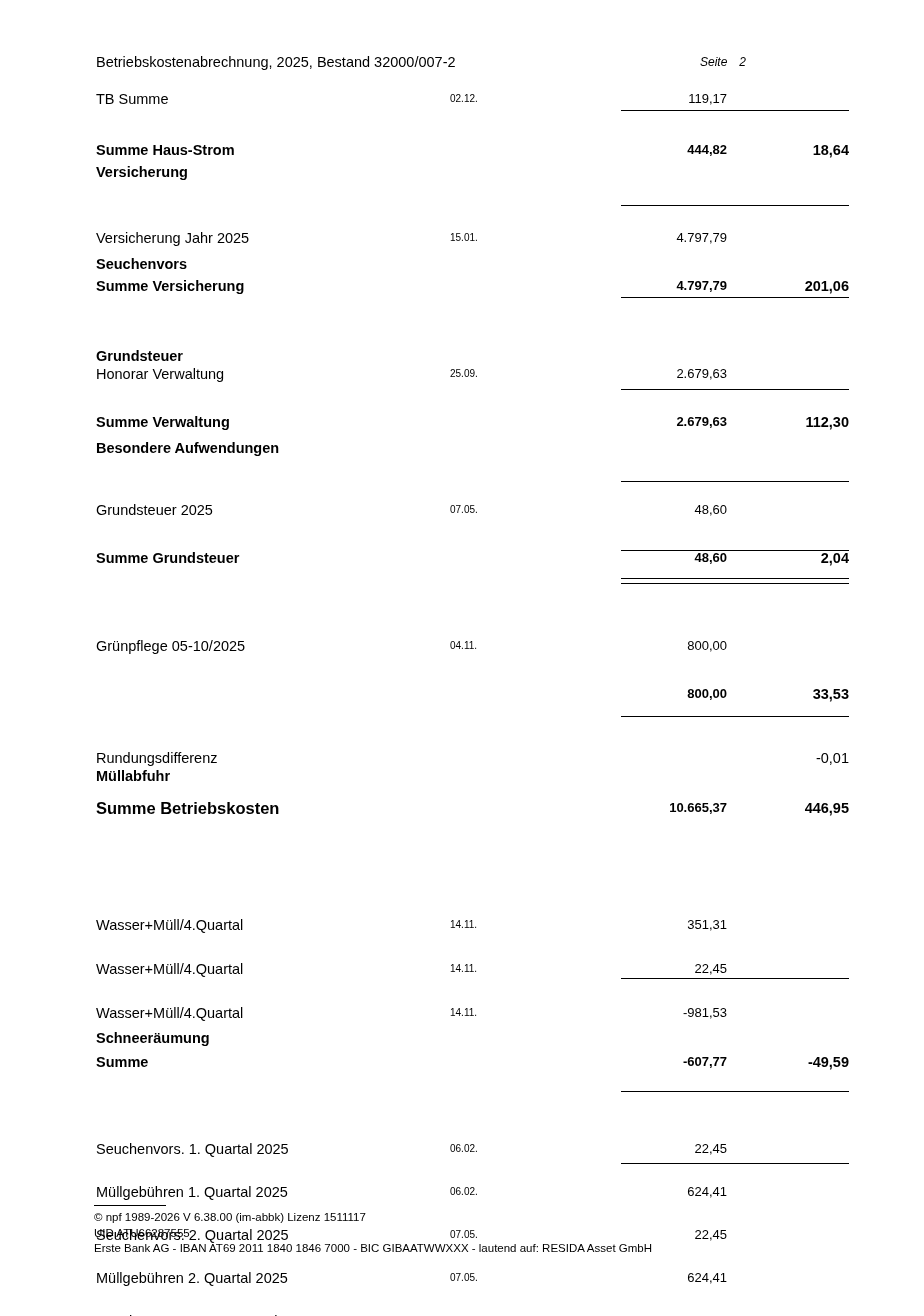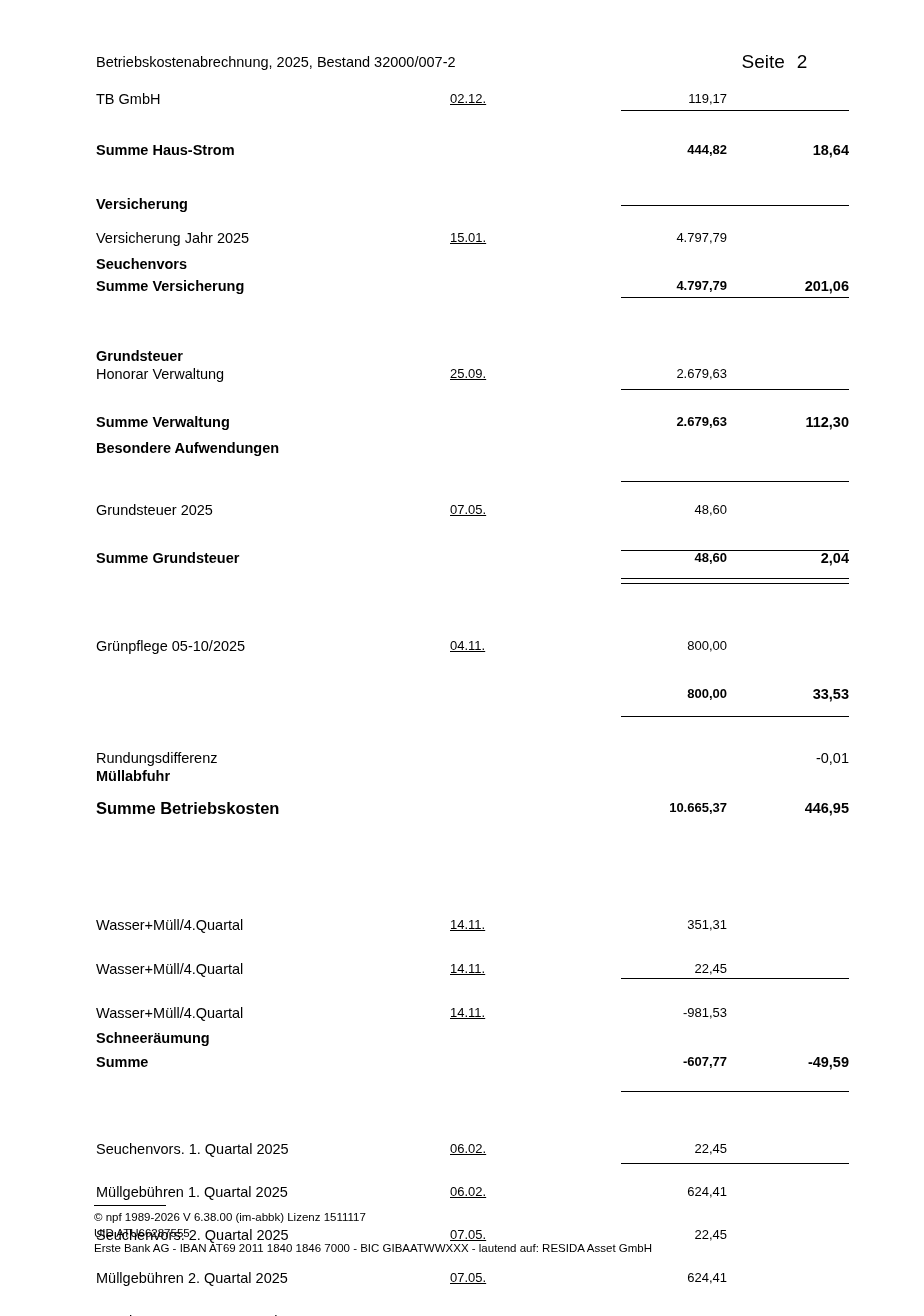--- a/index.html
+++ b/index.html
@@ -32,24 +32,23 @@
     left: 96px;
     top: 0;
     font-size: 14.5px;
     line-height: 22px;
     white-space: nowrap;
   }
   .row .date {
     position: absolute;
     left: 450px;
     top: 0;
-    font-size: 13px;
-    line-height: 22px;
-    white-space: nowrap;
-    text-decoration: underline;
+    font-size: 10px;
+    line-height: 22px;
+    white-space: nowrap;
   }
   .row .amt1 {
     position: absolute;
     left: 600px;
     width: 127px;   
     top: 0;
     text-align: right;
     font-size: 13px;
     line-height: 22px;
     white-space: nowrap;
@@ -97,24 +96,25 @@
     top: 52px;
     font-size: 14.5px;
     line-height: 20px;
     white-space: nowrap;
   }
   .hdr-page {
     position: absolute;
     left: 700px;
     width: 149px;
     top: 52px;
-    text-align: center;
-    font-size: 19px;
+    text-align: left;
+    font-size: 12px;
     line-height: 20px;
     white-space: nowrap;
+    font-style: italic;
   }
   .hdr-page .seite-num { margin-left: 12px; }
 
   
   .grp-head {
     position: absolute;
     left: 96px;
     font-size: 14.5px;
     font-weight: bold;
     line-height: 22px;
@@ -145,33 +145,33 @@
 </style>
 </head>
 <body>
 
 <div class="page">
 
   <div class="hdr-title">Betriebskostenabrechnung, 2025, Bestand 32000/007-2</div>
   <div class="hdr-page"><span>Seite</span><span class="seite-num">2</span></div>
 
   <div class="row" style="top:88px;">
-    <span class="desc">TB GmbH</span>
+    <span class="desc">TB Summe</span>
     <span class="date">02.12.</span>
     <span class="amt1">119,17</span>
     <span class="amt2"></span>
   </div>
   <div class="rule" style="top:110px;"></div>
   <div class="row bold" style="top:117px;">
     <span class="desc">Summe Haus-Strom</span>
     <span class="amt1">444,82</span>
     <span class="amt2">18,64</span>
   </div>
 
-  <div class="grp-head" style="top:161px;margin-top:32px;">Versicherung</div>
+  <div class="grp-head" style="top:161px;">Versicherung</div>
   <div class="row" style="top:183px;">
     <span class="desc">Versicherung Jahr 2025</span>
     <span class="date">15.01.</span>
     <span class="amt1">4.797,79</span>
     <span class="amt2"></span>
   </div>
   <div class="rule" style="top:205px;"></div>
   <div class="row bold" style="top:209px;">
     <span class="desc">Summe Versicherung</span>
     <span class="amt1">4.797,79</span>

